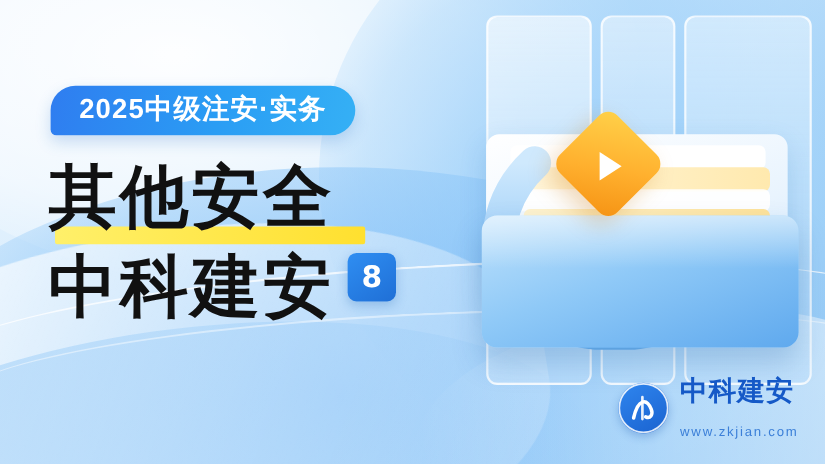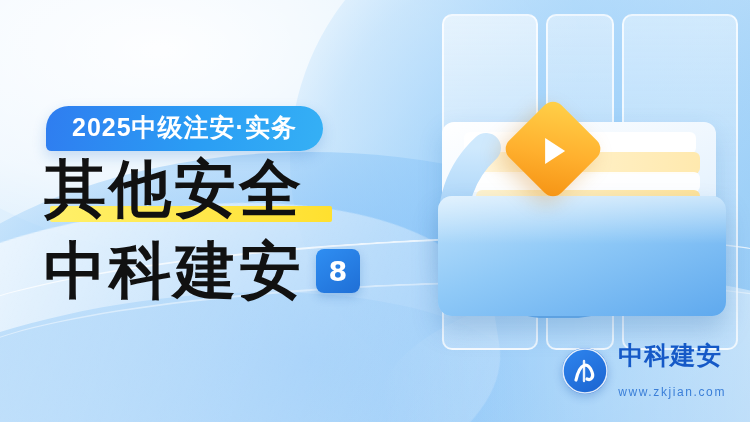--- a/index.html
+++ b/index.html
@@ -164,33 +164,31 @@
     left: 46px; top: 78px;
     padding: 9px 26px 11px 26px;
     border-radius: 26px 26px 26px 6px;
     background: linear-gradient(100deg, #2f7df0 0%, #2a9df4 55%, #35b0f5 100%);
     color: #ffffff;
     font-size: 25px;
     font-weight: bold;
     letter-spacing: 1px;
     line-height: 1;
     box-shadow: 0 6px 14px rgba(30,110,200,0.22);
-    margin-top: 28px;
   }
 
   .headline {
     position: absolute;
     left: 44px; top: 148px;
     width: 420px;
   }
   .hl-row {
     position: relative;
     height: 82px;
     display: flex;
-    align-items: center;
   }
   .hl-text {
     position: relative;
     z-index: 2;
     font-size: 62px;
     font-weight: bold;
     color: #111111;
     letter-spacing: 3px;
     line-height: 1;
     white-space: nowrap;

